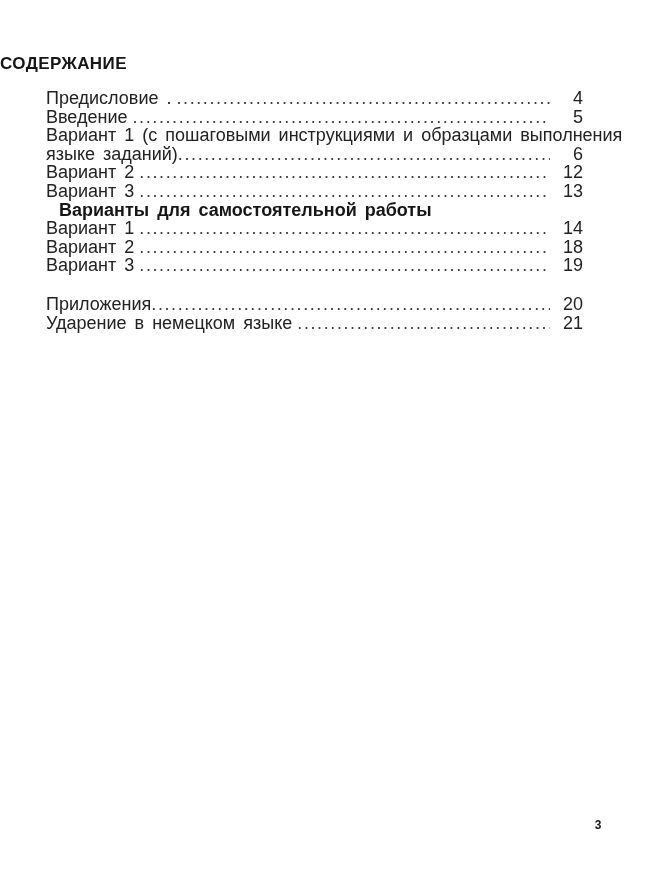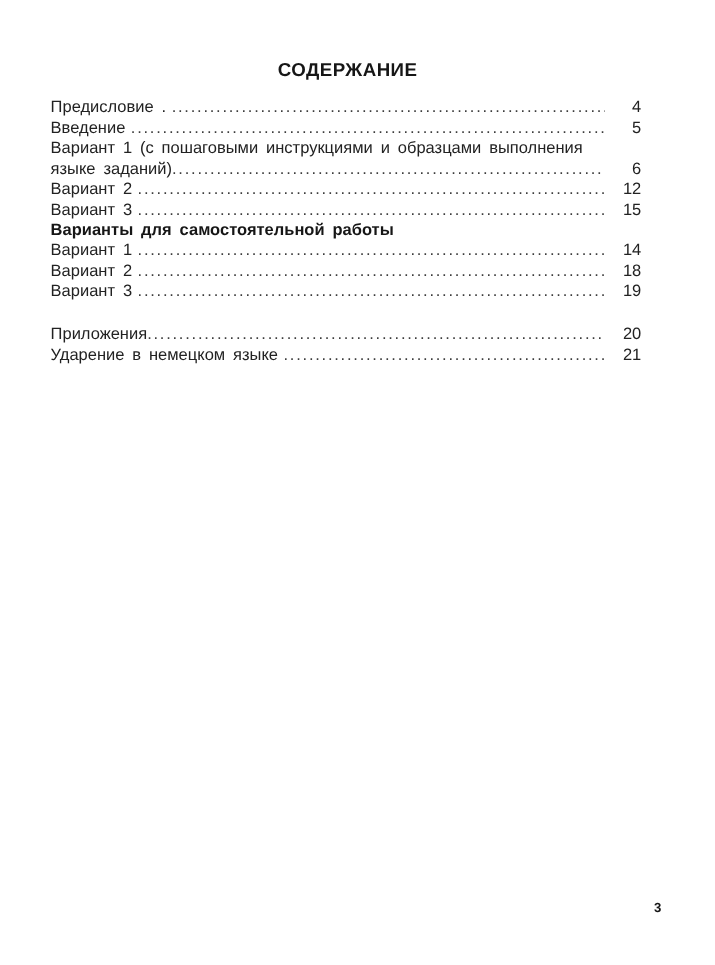--- a/index.html
+++ b/index.html
@@ -11,41 +11,40 @@
   .page {
     position: relative;
     width: 650px; height: 877px;
     background: #ffffff;
     color: #1e1e1e;
     overflow: hidden;
   }
   .title {
     position: absolute;
     top: 54px; left: 0; width: 632px;
-    text-align: center;
     font-size: 17px;
     font-weight: bold;
     letter-spacing: 0.4px;
     color: #161616;
   }
   .toc {
     position: absolute;
     top: 89px; left: 46px;
     width: 537px;
   }
   .row {
     display: flex;
     align-items: baseline;
     line-height: 18.6px;
-    font-size: 15px;
+    font-size: 18px;
     word-spacing: 3px;
     white-space: nowrap;
     color: #222222;
   }
-  .row.bold { font-weight: bold; color: #161616; }
+  .row.bold { font-weight: bold; color: #161616; margin-left: 13px; }
   .label { flex: none; }
   .leader {
     flex: 1 1 auto;
     overflow: hidden;
     margin-left: 5px;
     margin-right: 3px;
     min-width: 0;
   }
   .leader::after {
     content: "........................................................................................................................................................................";
@@ -106,21 +105,21 @@
 
     <div class="row">
       <span class="label">Вариант 2</span>
       <span class="leader"></span>
       <span class="pagenum">12</span>
     </div>
 
     <div class="row">
       <span class="label">Вариант 3</span>
       <span class="leader"></span>
-      <span class="pagenum">15</span>
+      <span class="pagenum">13</span>
     </div>
 
     <div class="row bold no-leader">
       <span class="label">Варианты для самостоятельной работы</span>
 
     </div>
 
     <div class="row">
       <span class="label">Вариант 1</span>
       <span class="leader"></span>

